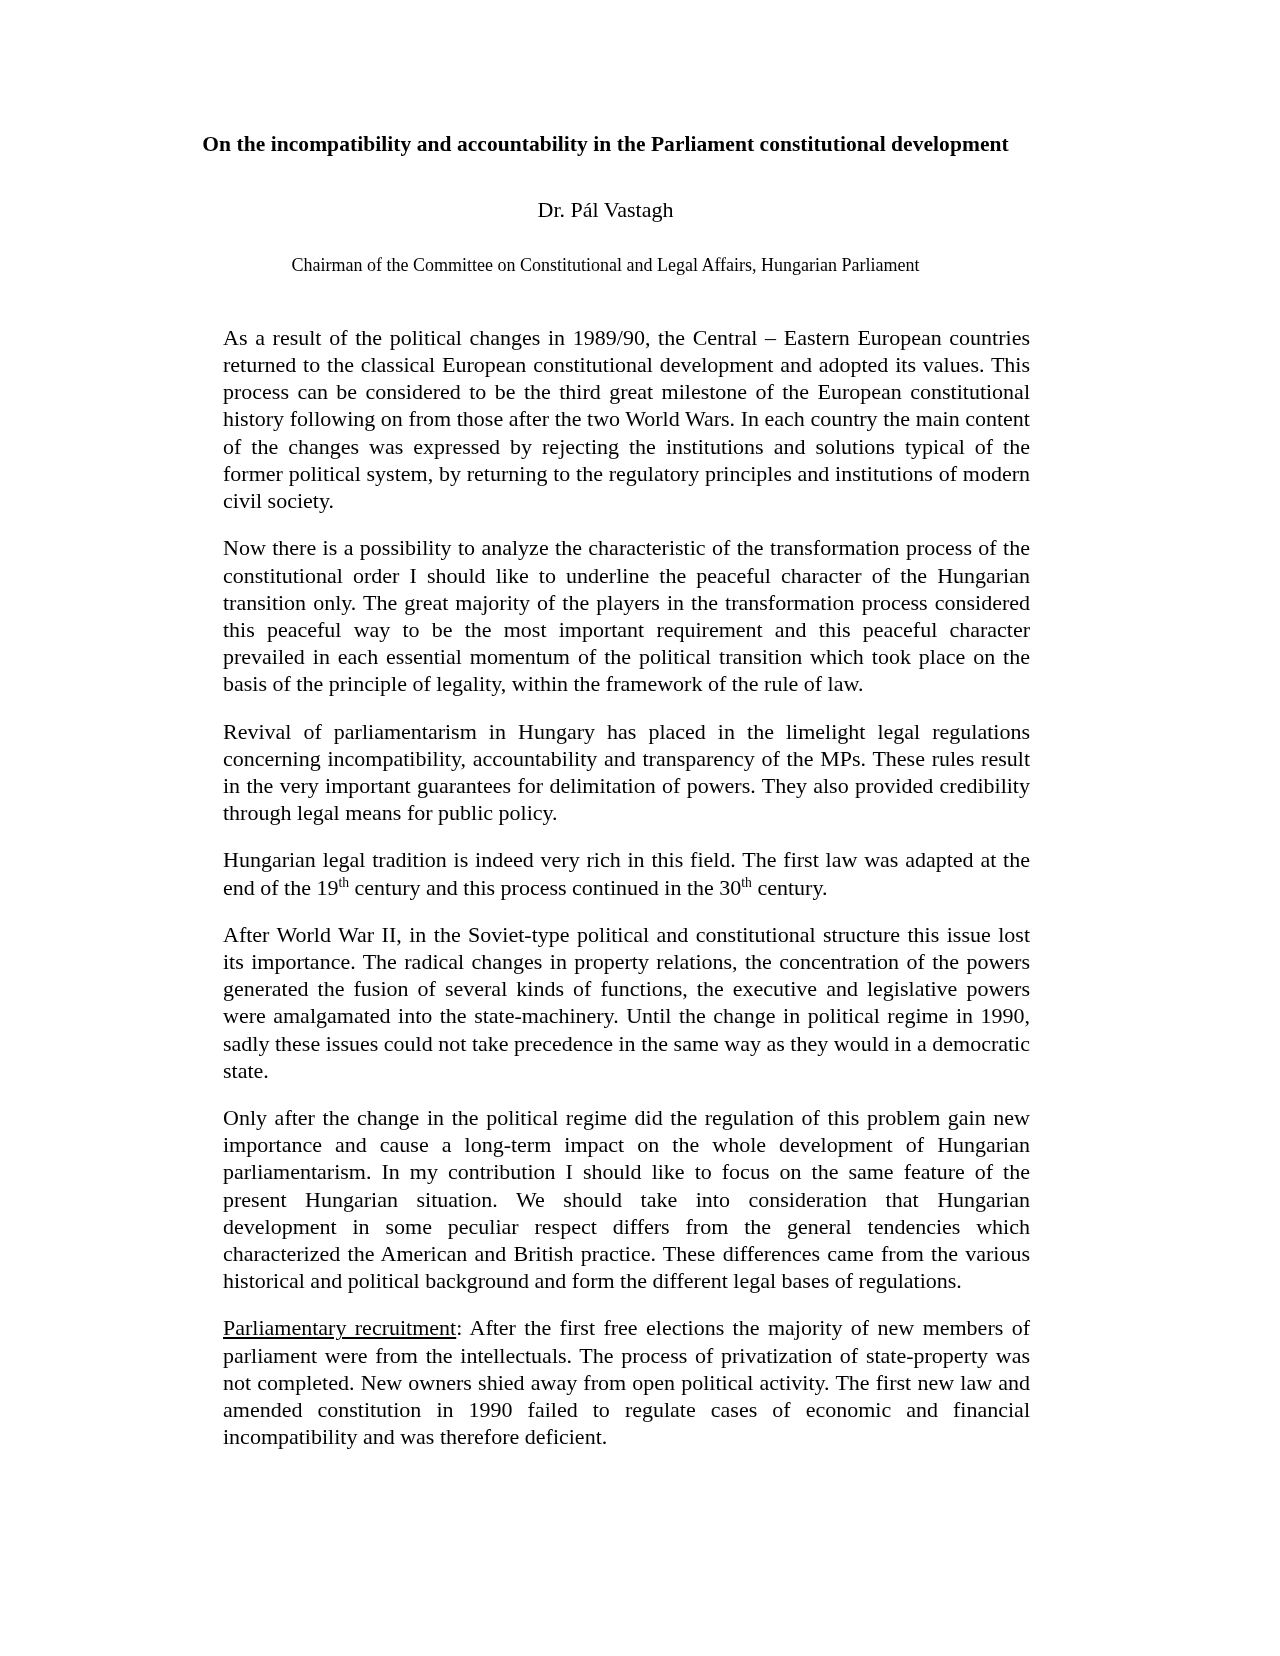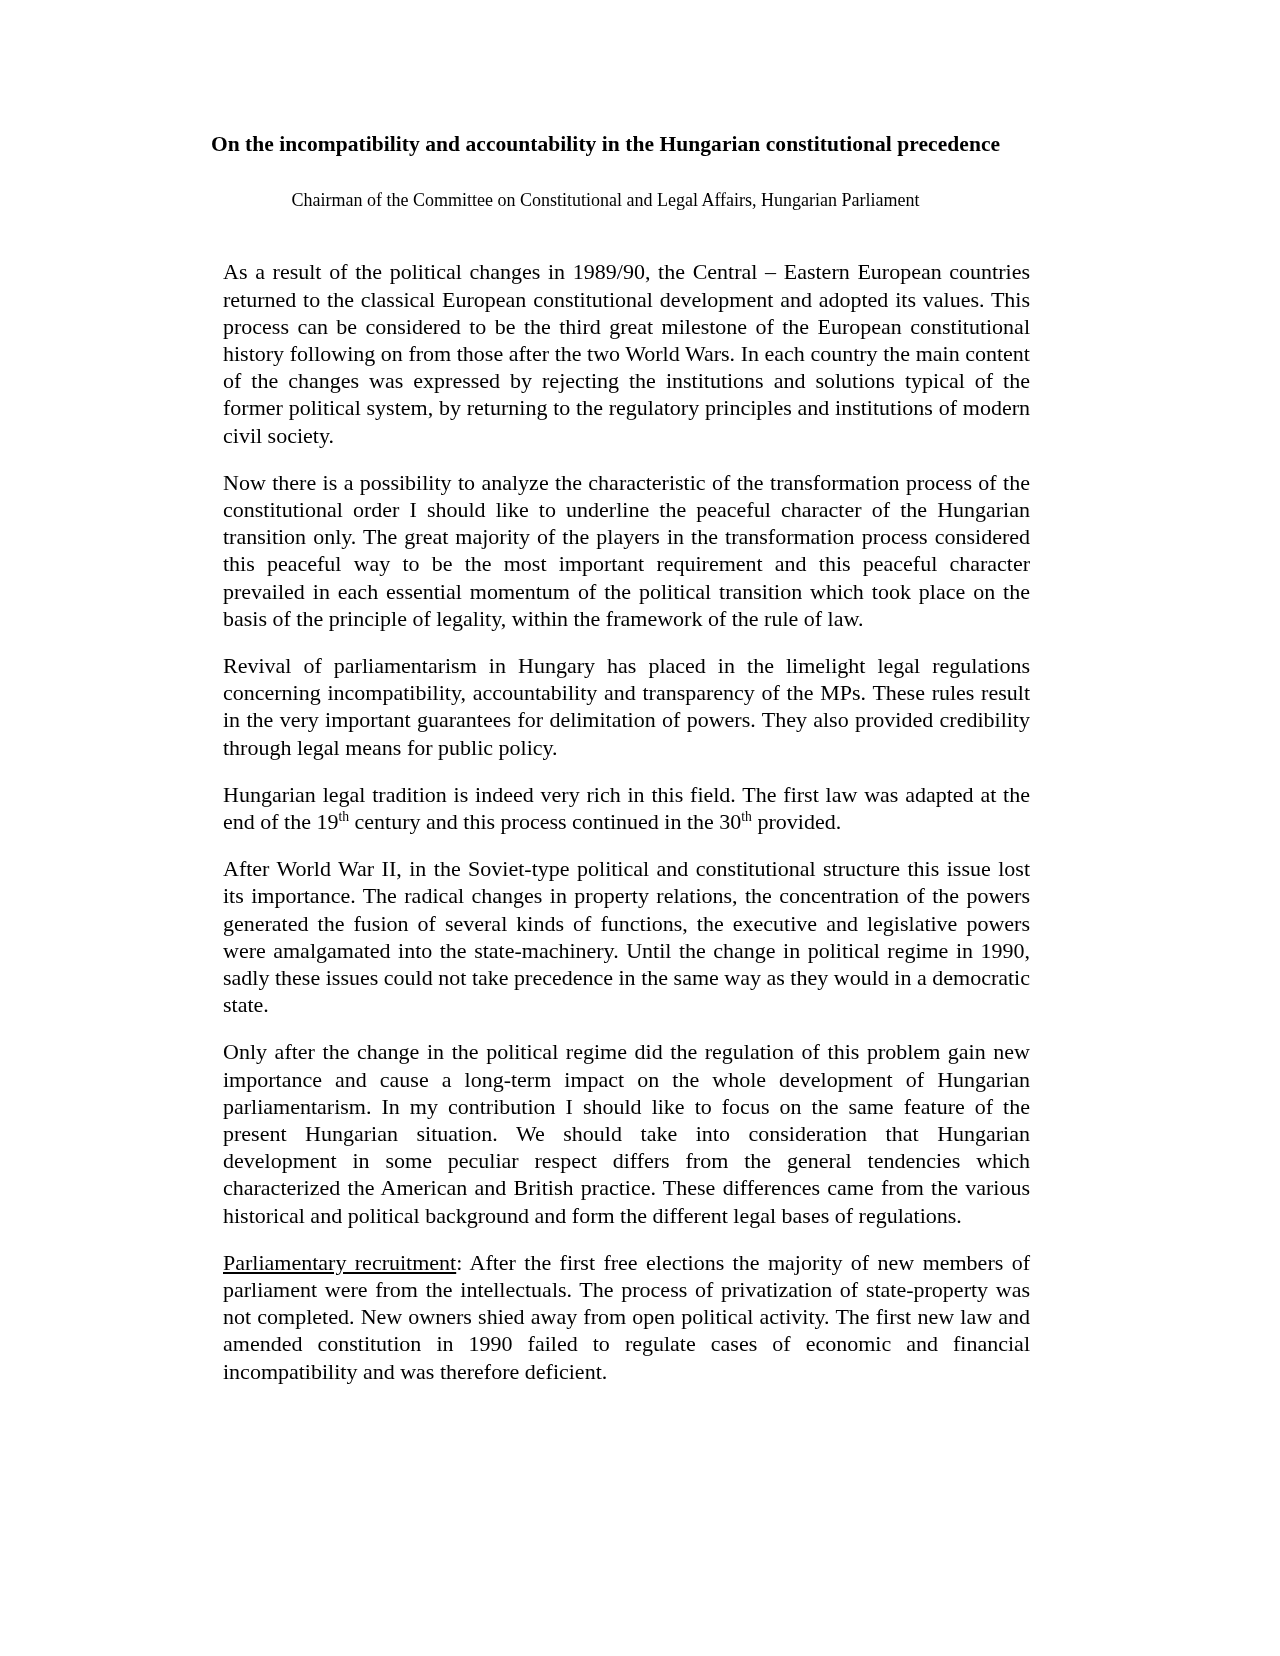--- a/index.html
+++ b/index.html
@@ -77,34 +77,35 @@
     vertical-align: super;
     line-height: 0;
   }
 </style>
 </head>
 <body>
 
 <div class="page">
   <div class="content">
 
-    <h1 class="doc-title">On the incompatibility and accountability in the Hungarian constitutional precedence</h1>
+    <h1 class="doc-title">On the incompatibility and accountability in the Parliament constitutional development</h1>
 
+    <div class="doc-author">Dr. Pál Vastagh</div>
 
     <div class="doc-affiliation">Chairman of the Committee on Constitutional and Legal Affairs, Hungarian Parliament</div>
 
     <div class="body-block">
 
       <p class="para">As a result of the political changes in 1989/90, the Central – Eastern European countries returned to the classical European constitutional development and adopted its values. This process can be considered to be the third great milestone of the European constitutional history following on from those after the two World Wars. In each country the main content of the changes was expressed by rejecting the institutions and solutions typical of the former political system, by returning to the regulatory principles and institutions of modern civil society.</p>
 
       <p class="para">Now there is a possibility to analyze the characteristic of the transformation process of the constitutional order I should like to underline the peaceful character of the Hungarian transition only. The great majority of the players in the transformation process considered this peaceful way to be the most important requirement and this peaceful character prevailed in each essential momentum of the political transition which took place on the basis of the principle of legality, within the framework of the rule of law.</p>
 
       <p class="para">Revival of parliamentarism in Hungary has placed in the limelight legal regulations concerning incompatibility, accountability and transparency of the MPs. These rules result in the very important guarantees for delimitation of powers. They also provided credibility through legal means for public policy.</p>
 
-      <p class="para"><span>Hungarian legal tradition is indeed very rich in this field. The first law was adapted at the end of the 19</span><sup>th</sup><span> century and this process continued in the 30</span><sup>th</sup><span> provided.</span></p>
+      <p class="para"><span>Hungarian legal tradition is indeed very rich in this field. The first law was adapted at the end of the 19</span><sup>th</sup><span> century and this process continued in the 30</span><sup>th</sup><span> century.</span></p>
 
       <p class="para">After World War II, in the Soviet-type political and constitutional structure this issue lost its importance. The radical changes in property relations, the concentration of the powers generated the fusion of several kinds of functions, the executive and legislative powers were amalgamated into the state-machinery. Until the change in political regime in 1990, sadly these issues could not take precedence in the same way as they would in a democratic state.</p>
 
       <p class="para">Only after the change in the political regime did the regulation of this problem gain new importance and cause a long-term impact on the whole development of Hungarian parliamentarism. In my contribution I should like to focus on the same feature of the present Hungarian situation. We should take into consideration that Hungarian development in some peculiar respect differs from the general tendencies which characterized the American and British practice. These differences came from the various historical and political background and form the different legal bases of regulations.</p>
 
       <p class="para"><span class="u">Parliamentary recruitment</span><span>: After the first free elections the majority of new members of parliament were from the intellectuals. The process of privatization of state-property was not completed. New owners shied away from open political activity. The first new law and amended constitution in 1990 failed to regulate cases of economic and financial incompatibility and was therefore deficient.</span></p>
 
     </div>
   </div>
 </div>

